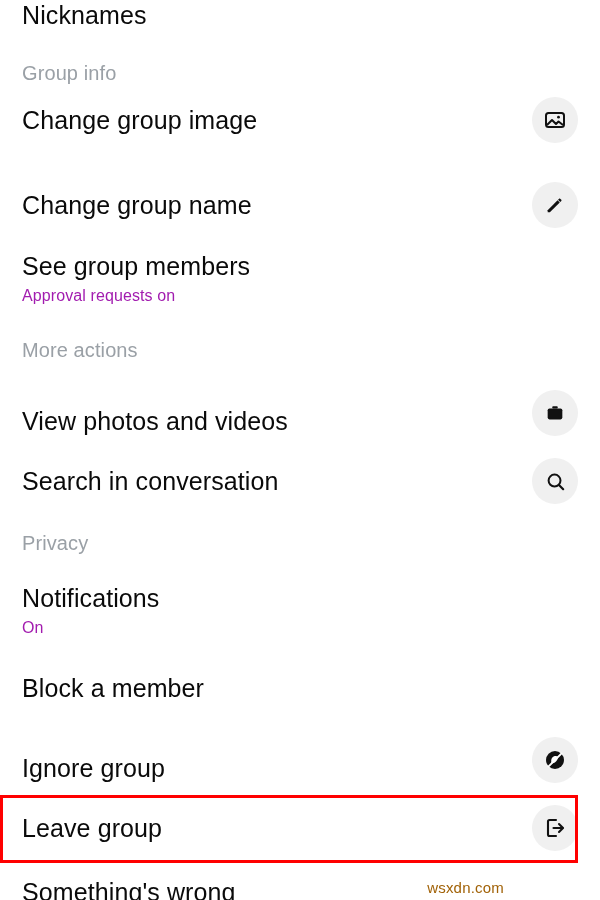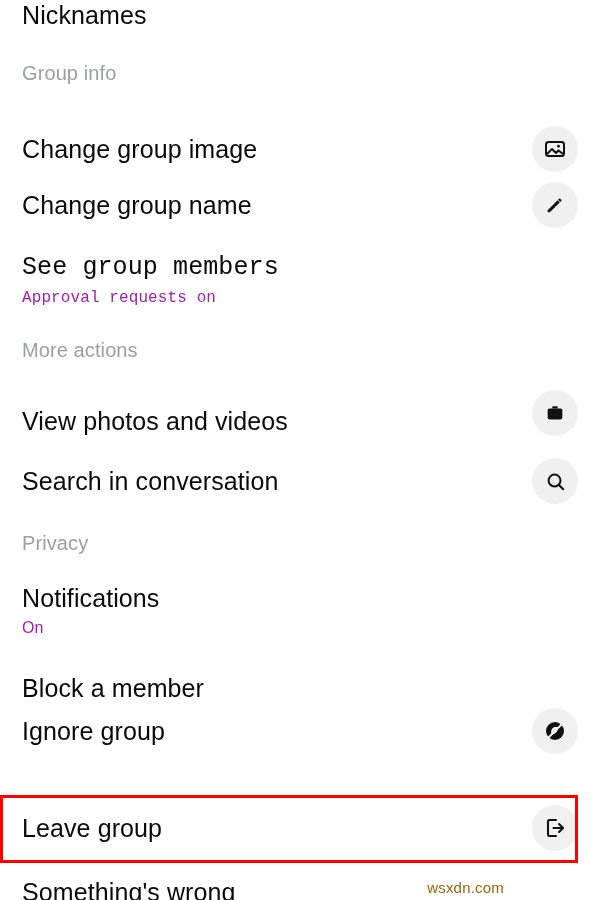--- a/index.html
+++ b/index.html
@@ -89,21 +89,21 @@
 <div class="screen">
 
   <div class="row abs" style="top:-6px;height:42px;">
     <div class="row-text">
       <div class="item-title">Nicknames</div>
     </div>
   </div>
 
   <div class="section-header abs" style="top:62px;">Group info</div>
 
-  <div class="row abs" style="top:124px;height:50px;">
+  <div class="row abs" style="top:95px;height:50px;">
     <div class="row-text">
       <div class="item-title">Change group image</div>
     </div>
     <div class="icon-btn">
       <svg width="24" height="24" viewBox="0 0 24 24" fill="none">
         <rect x="3" y="5" width="18" height="14" rx="2.5" stroke="#111" stroke-width="2"></rect>
         <path d="M4 17l5-5 4 4 2.5-2.5L20 17" stroke="#111" stroke-width="2" fill="none" stroke-linejoin="round"></path>
         <circle cx="15.5" cy="9.2" r="1.4" fill="#111"></circle>
       </svg>
     </div>
@@ -114,21 +114,21 @@
       <div class="item-title">Change group name</div>
     </div>
     <div class="icon-btn">
       <svg width="22" height="22" viewBox="0 0 24 24" fill="none">
         <path d="M4 17.6V20h2.4L17.2 9.2l-2.4-2.4L4 17.6z" fill="#111"></path>
         <path d="M18.9 7.5c.3-.3.3-.8 0-1.1l-1.3-1.3c-.3-.3-.8-.3-1.1 0l-1.2 1.2 2.4 2.4 1.2-1.2z" fill="#111"></path>
       </svg>
     </div>
   </div>
 
-  <div class="row abs" style="top:248px;height:60px;align-items:flex-end;font-family:Liberation Mono, monospace;">
+  <div class="row abs" style="top:248px;height:60px;align-items:center;">
     <div class="row-text">
       <div class="item-title">See group members</div>
       <div class="item-sub">Approval requests on</div>
     </div>
   </div>
 
   <div class="section-header abs" style="top:339px;">More actions</div>
 
   <div class="row abs" style="top:386px;height:50px;align-items:flex-end;">
     <div class="row-text">
@@ -162,21 +162,21 @@
       <div class="item-sub">On</div>
     </div>
   </div>
 
   <div class="row abs" style="top:663px;height:50px;">
     <div class="row-text">
       <div class="item-title">Block a member</div>
     </div>
   </div>
 
-  <div class="row abs" style="top:706px;height:50px;">
+  <div class="row abs" style="top:733px;height:50px;align-items:flex-end;">
     <div class="row-text">
       <div class="item-title">Ignore group</div>
     </div>
     <div class="icon-btn">
       <svg width="24" height="24" viewBox="0 0 24 24" fill="none">
         <circle cx="12" cy="12" r="9" fill="#111"></circle>
         <path d="M8.2 12.6c0-2.6 2.1-4.6 4.6-4.6.9 0 1.7.2 2.3.7-.5 3.9-3 6.5-6.5 6.9-.3-.9-.4-1.9-.4-3z" fill="#ffffff"></path>
         <path d="M5.4 18.6L18.6 5.4" stroke="#ffffff" stroke-width="1.9" stroke-linecap="round"></path>
       </svg>
     </div>

